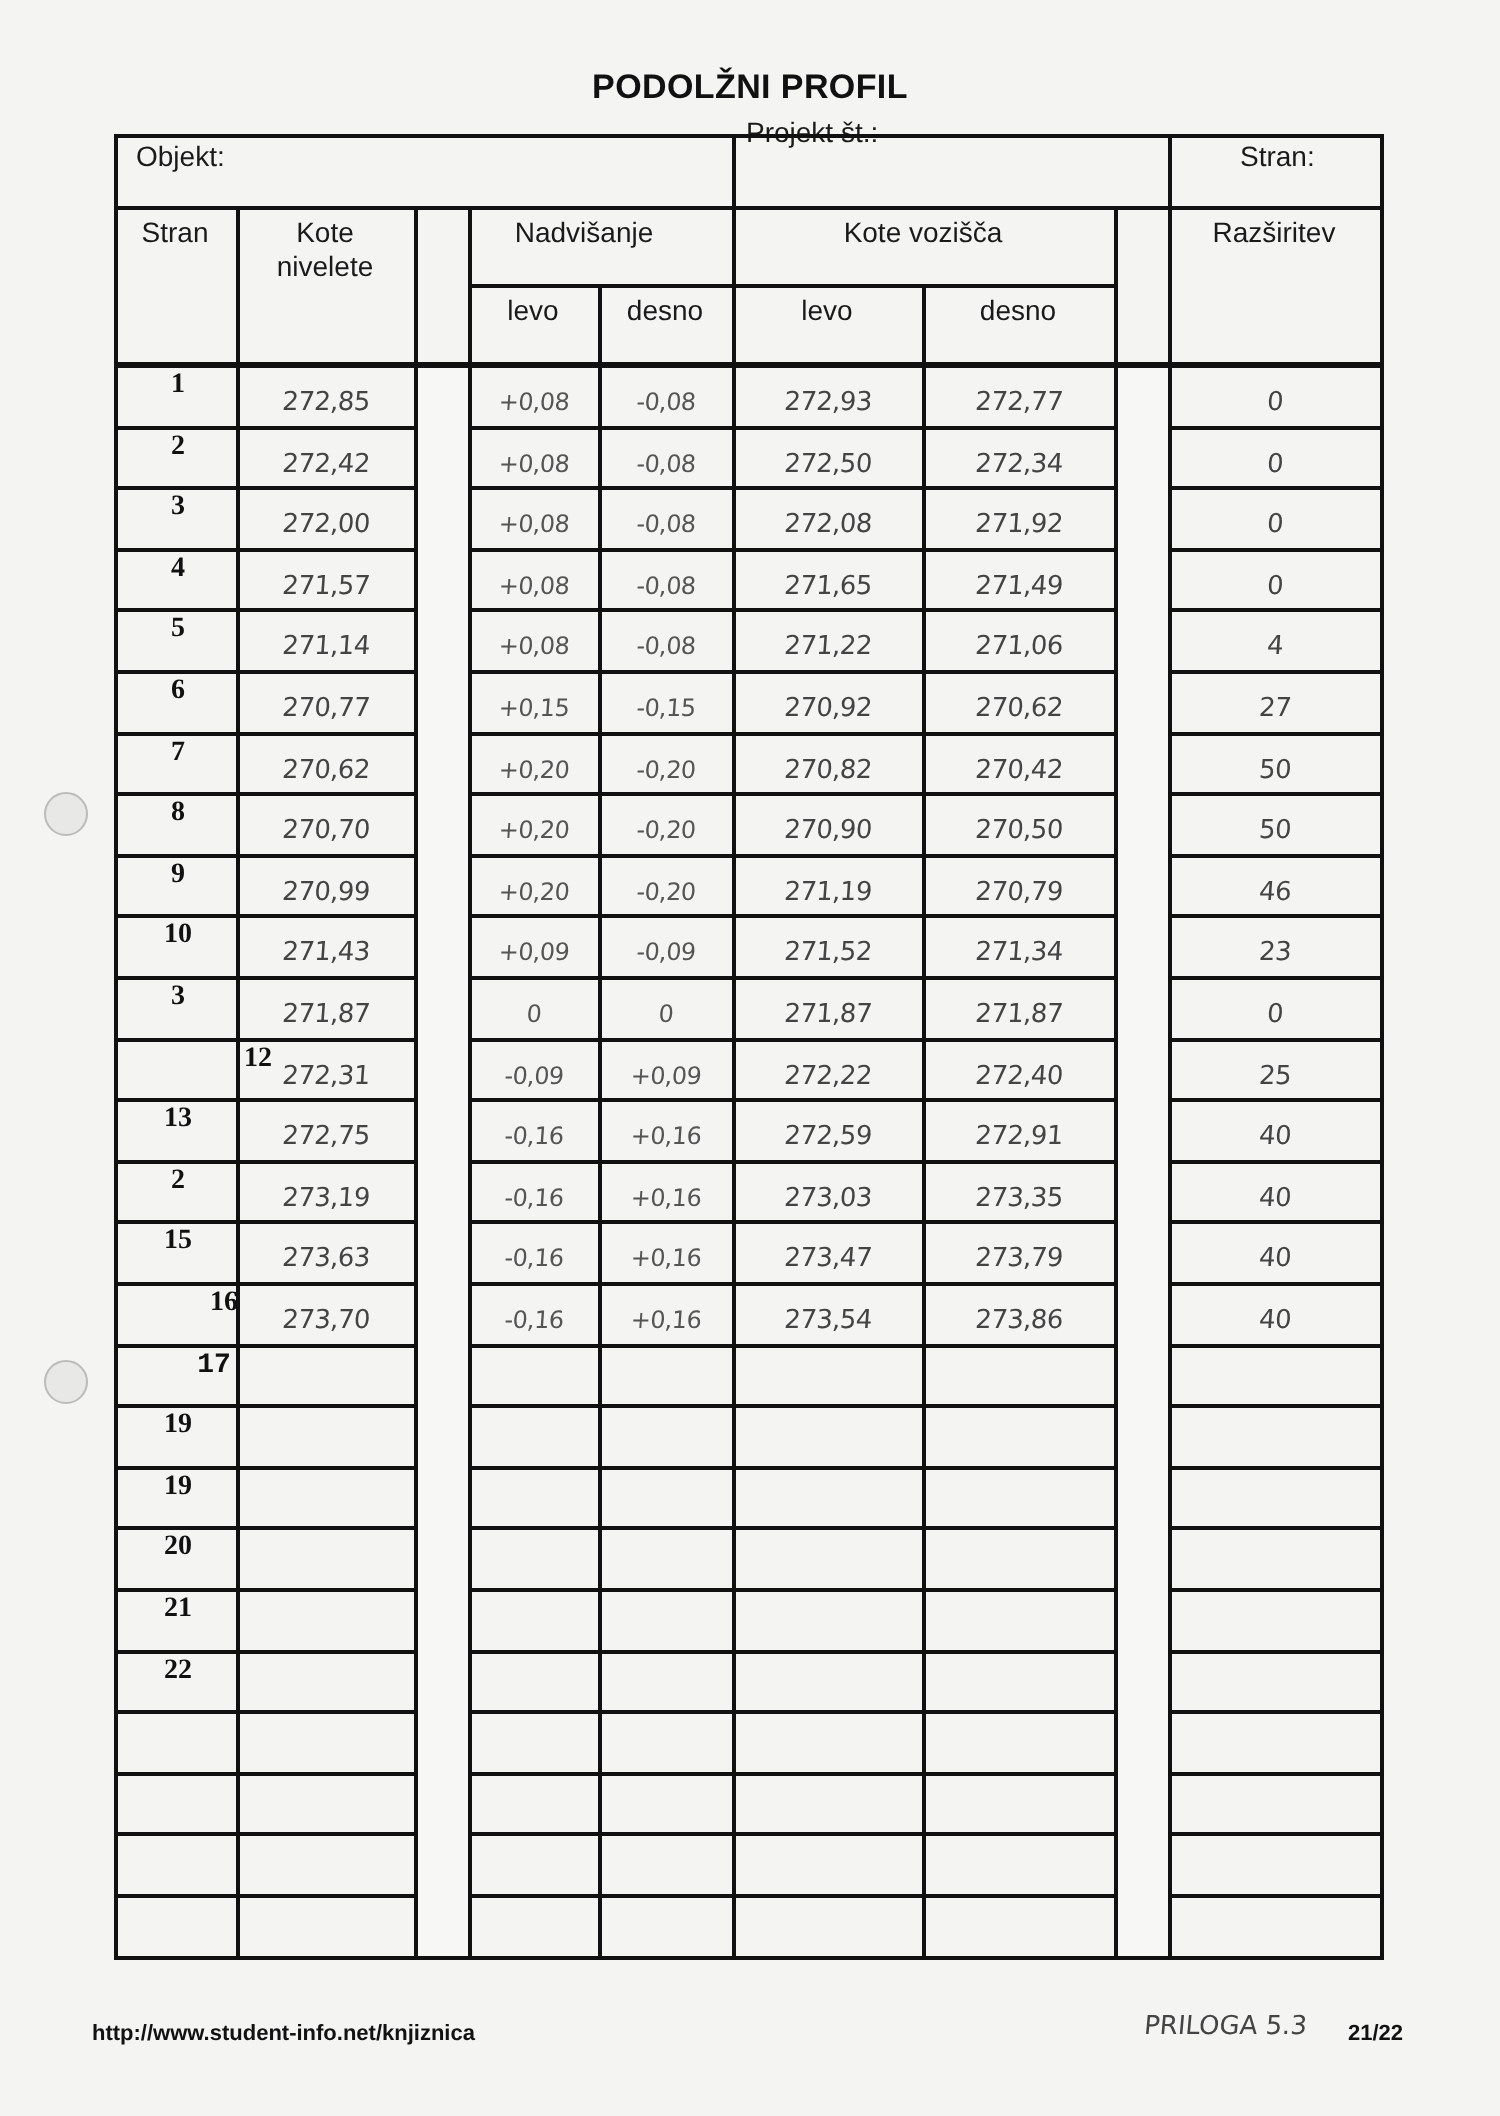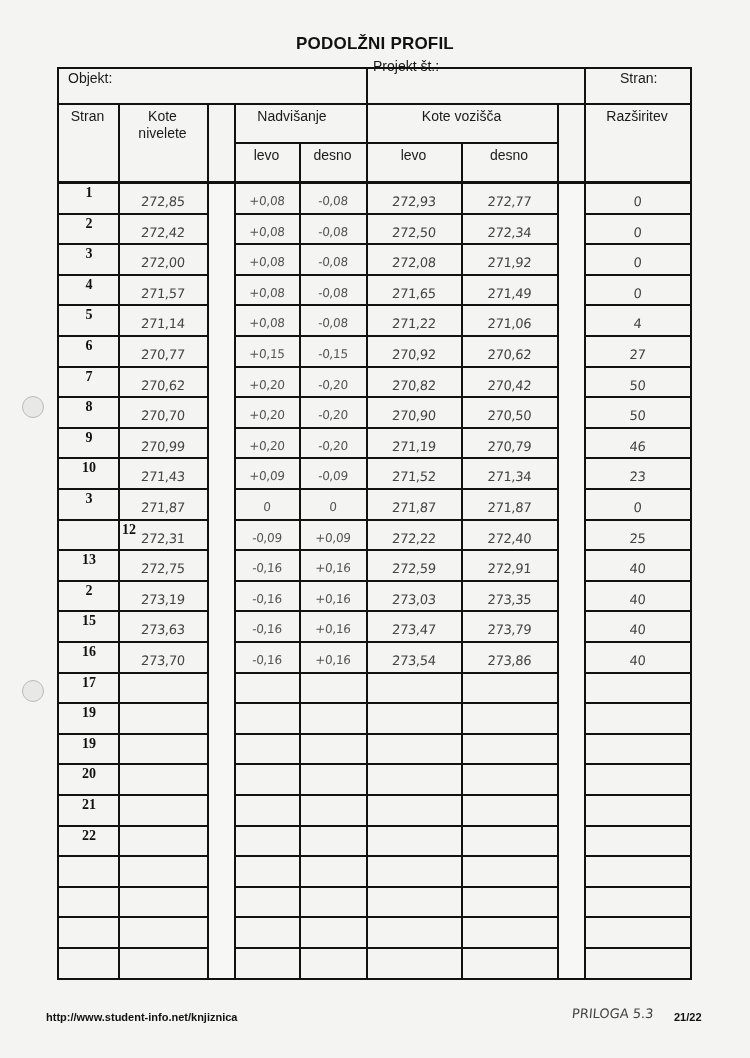--- a/index.html
+++ b/index.html
@@ -293,30 +293,30 @@
     <div>
       <div class="num" style="left: 59px; top: 613.4px;">15</div>
       <div class="hw big" style="left: 120px; width: 86px; top: 622.4px;">273,63</div>
       <div class="hw" style="left: 236px; width: 62px; top: 622.4px;">-0,16</div>
       <div class="hw" style="left: 301px; width: 64px; top: 622.4px;">+0,16</div>
       <div class="hw big" style="left: 368px; width: 92px; top: 622.4px;">273,47</div>
       <div class="hw big" style="left: 463px; width: 93px; top: 622.4px;">273,79</div>
       <div class="hw big" style="left: 586px; width: 103px; top: 622.4px;">40</div>
     </div>
     <div>
-      <div class="num" style="left: 59px; top: 644px;">16</div>
+      <div class="num" style="left: 59px; top: 644px; text-align: right;">16</div>
       <div class="hw big" style="left: 120px; width: 86px; top: 653px;">273,70</div>
       <div class="hw" style="left: 236px; width: 62px; top: 653px;">-0,16</div>
       <div class="hw" style="left: 301px; width: 64px; top: 653px;">+0,16</div>
       <div class="hw big" style="left: 368px; width: 92px; top: 653px;">273,54</div>
       <div class="hw big" style="left: 463px; width: 93px; top: 653px;">273,86</div>
       <div class="hw big" style="left: 586px; width: 103px; top: 653px;">40</div>
     </div>
     <div>
-      <div class="num" style="left: 59px; top: 674.6px;">17</div>
+      <div class="num" style="left: 77px; top: 674.6px; font-family: Liberation Mono, monospace;">17</div>
       <div class="hw big" style="left: 120px; width: 86px; top: 683.6px;"></div>
       <div class="hw" style="left: 236px; width: 62px; top: 683.6px;"></div>
       <div class="hw" style="left: 301px; width: 64px; top: 683.6px;"></div>
       <div class="hw big" style="left: 368px; width: 92px; top: 683.6px;"></div>
       <div class="hw big" style="left: 463px; width: 93px; top: 683.6px;"></div>
       <div class="hw big" style="left: 586px; width: 103px; top: 683.6px;"></div>
     </div>
     <div>
       <div class="num" style="left: 59px; top: 705.2px;">19</div>
       <div class="hw big" style="left: 120px; width: 86px; top: 714.2px;"></div>

